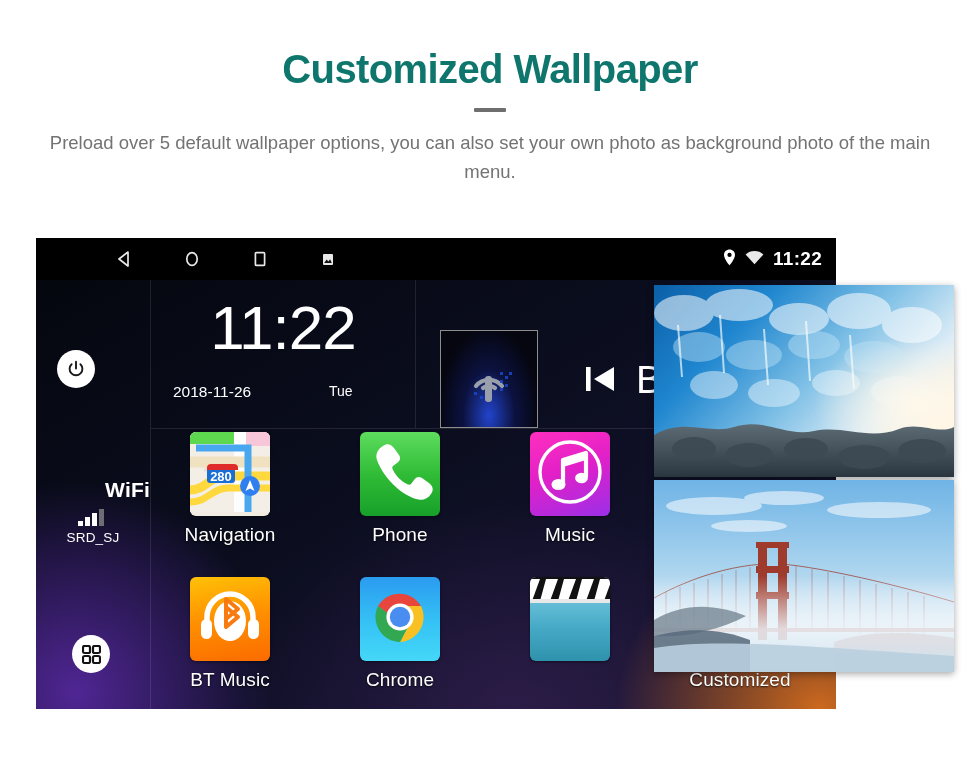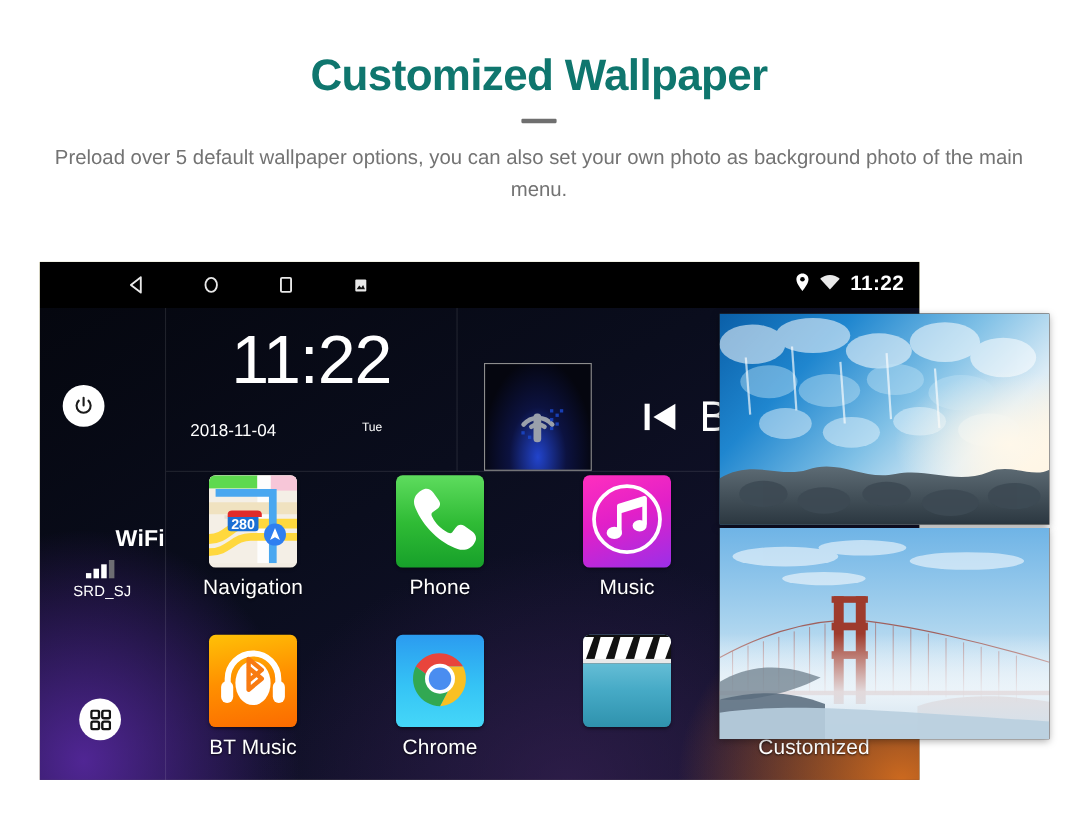--- a/index.html
+++ b/index.html
@@ -23,21 +23,21 @@
   }
   .hdr-sub {
     font-size: 18.5px; color: #737373; line-height: 29px;
     width: 920px; margin: 0 auto; font-weight: 400;
   }
 
   
   .device {
     position: absolute; left: 36px; top: 238px;
     width: 800px; height: 471px;
-    background: #fef9c3; overflow: hidden;
+    background: #8b5cf6; overflow: hidden;
   }
 
   
   .statusbar {
     position: absolute; left: 0; top: 0; width: 800px; height: 42px;
     background: #000; display: flex; align-items: center;
   }
   .sb-left { display: flex; align-items: center; gap: 0px; padding-left: 54px; }
   .sb-btn { width: 68px; display: flex; align-items: center; justify-content: center;
             height: 42px; }
@@ -74,21 +74,21 @@
     border-radius: 50%; background: #fff; display: flex;
     align-items: center; justify-content: center;
   }
 
   
   .clockpanel { position: absolute; left: 115px; top: 0; width: 264px; height: 148px; }
   .clk-time { position: absolute; left: 0; top: 14px; width: 264px; text-align: center;
               color: #fff; font-size: 62px; font-weight: 300; letter-spacing: -1px;
               line-height: 68px; }
   .clk-date { position: absolute; left: 22px; top: 103px; color: #fff; font-size: 15.5px; }
-  .clk-day  { position: absolute; left: 178px; top: 103px; color: #fff; font-size: 11px; }
+  .clk-day  { position: absolute; left: 178px; top: 103px; color: #fff; font-size: 14px; }
   .panel-div-v { position: absolute; left: 379px; top: 0; width: 1px; height: 148px;
                  background: rgba(255,255,255,0.10); }
   .panel-div-h { position: absolute; left: 115px; top: 148px; width: 685px; height: 1px;
                  background: rgba(255,255,255,0.10); }
 
   
   .radio-tile {
     position: absolute; left: 404px; top: 50px; width: 98px; height: 98px;
     border: 1px solid #8d8d8d;
     background: radial-gradient(ellipse at 50% 88%, #2244cc 0%, #0c1240 38%, #05060f 75%);
@@ -212,21 +212,21 @@
             <rect x="11" y="1" width="7" height="7" rx="1.6" fill="none" stroke="#141414" stroke-width="2.2"></rect>
             <rect x="1" y="11" width="7" height="7" rx="1.6" fill="none" stroke="#141414" stroke-width="2.2"></rect>
             <rect x="11" y="11" width="7" height="7" rx="1.6" fill="none" stroke="#141414" stroke-width="2.2"></rect>
           </svg>
         </div>
       </div>
       <div class="rail-div"></div>
 
       <div class="clockpanel">
         <div class="clk-time">11:22</div>
-        <div class="clk-date">2018-11-04</div>
+        <div class="clk-date">2018-11-26</div>
         <div class="clk-day">Tue</div>
       </div>
       <div class="panel-div-v"></div>
       <div class="panel-div-h"></div>
 
       <div class="radio-tile">
         <svg width="66" height="66" viewBox="0 0 66 66">
           <g fill="none" stroke="#9aa0ab" stroke-width="4.2" stroke-linecap="round">
             <path d="M20 40 a17 17 0 0 1 26 0"></path>
             <path d="M27 42 a9.5 9.5 0 0 1 12 0"></path>

